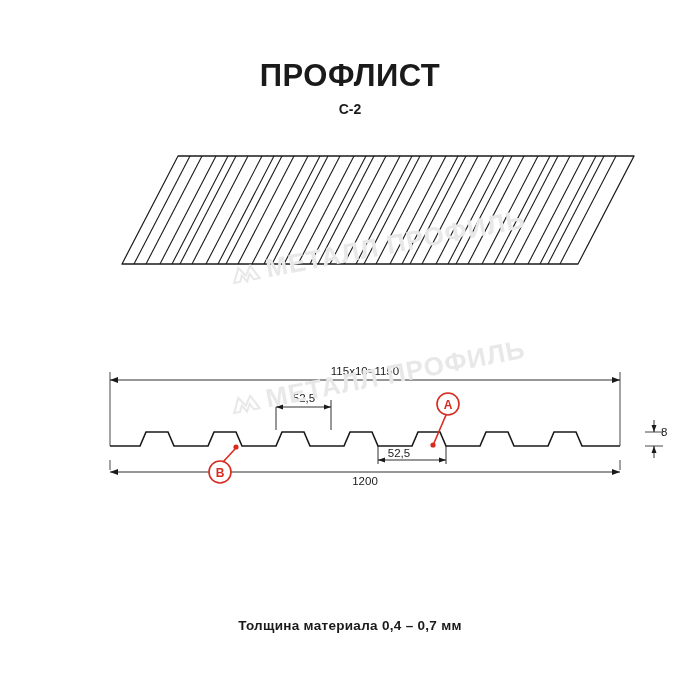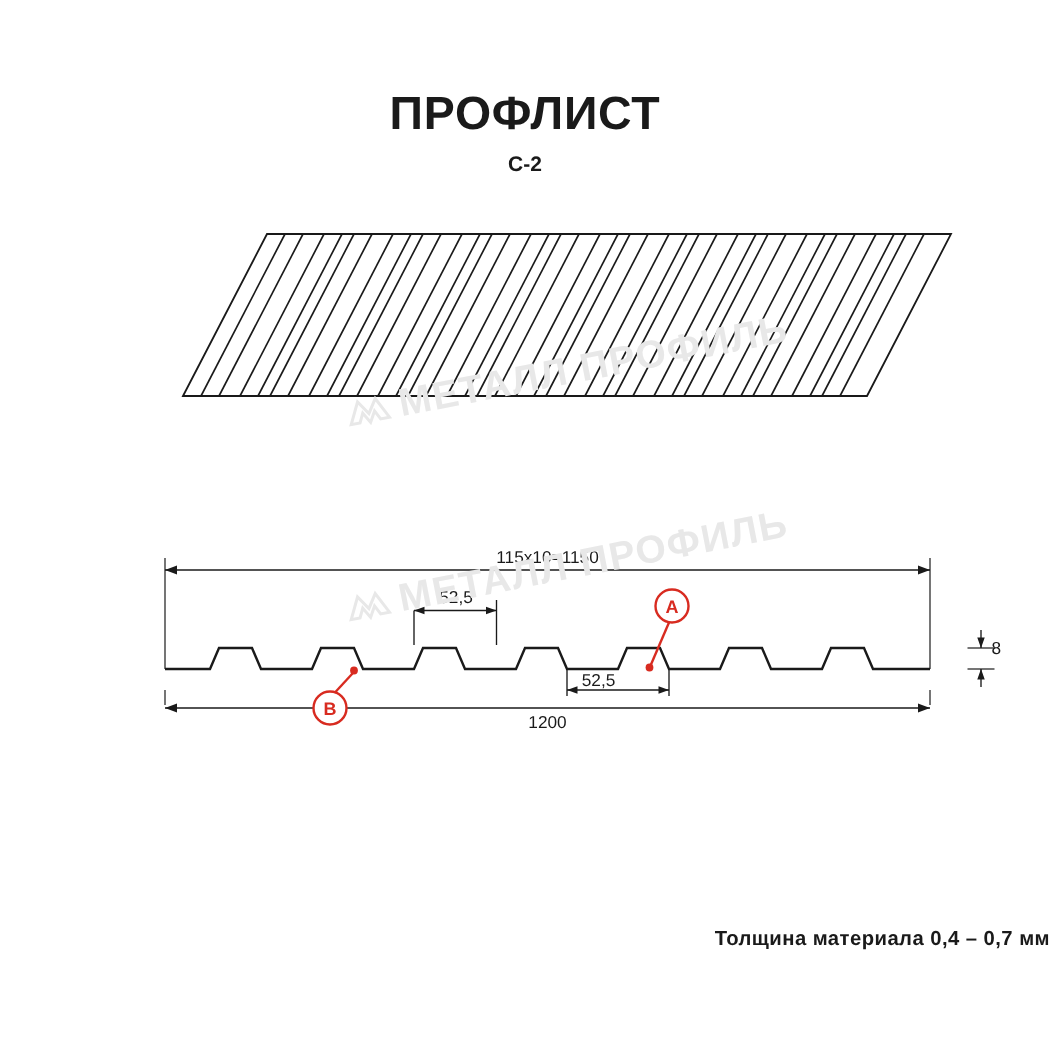--- a/index.html
+++ b/index.html
@@ -51,21 +51,21 @@
     top: 350px;
     left: 48px;
     width: 620px;
     height: 140px;
   }
   .footnote {
     position: absolute;
     top: 618px;
     left: 0;
     width: 700px;
-    text-align: right;
+    text-align: center;
     font-size: 13.5px;
     font-weight: bold;
     letter-spacing: 0.3px;
   }
   svg { display: block; }
   .wm {
     position: absolute;
     font-family: "Liberation Sans", sans-serif;
     font-weight: bold;
     color: #e8e8e8;

